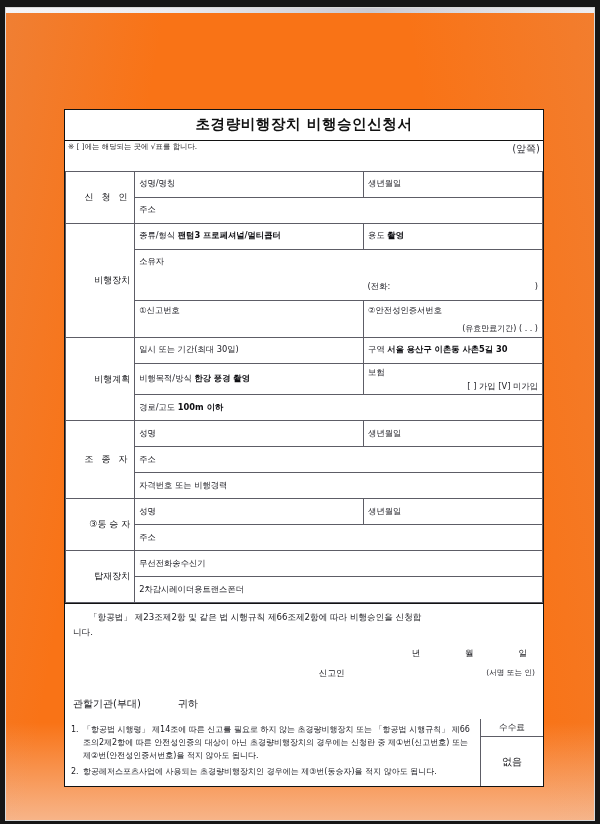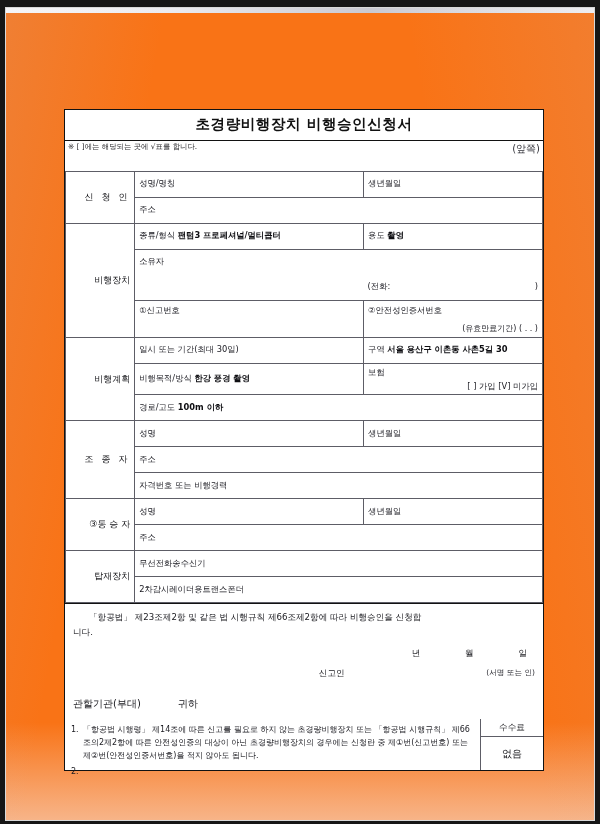--- a/index.html
+++ b/index.html
@@ -355,20 +355,21 @@
 
     <div class="how-body">
       <div class="how-left">
         <ol>
           <li>
             <span class="num">1.</span>
             <span>「항공법 시행령」 제14조에 따른 신고를 필요로 하지 않는 초경량비행장치 또는 「항공법 시행규칙」 제66조의2제2항에 따른 안전성인증의 대상이 아닌 초경량비행장치의 경우에는 신청란 중 제①번(신고번호) 또는 제②번(안전성인증서번호)을 적지 않아도 됩니다.</span>
           </li>
           <li>
             <span class="num">2.</span>
+            <span>항공레저스포츠사업에 사용되는 초경량비행장치인 경우에는 제③번(동승자)을 적지 않아도 됩니다.</span>
           </li>
         </ol>
       </div>
       <div class="how-right">
         <div class="fee-hdr">수수료</div>
         <div class="fee-val">없음</div>
       </div>
     </div>
 
   </div>

